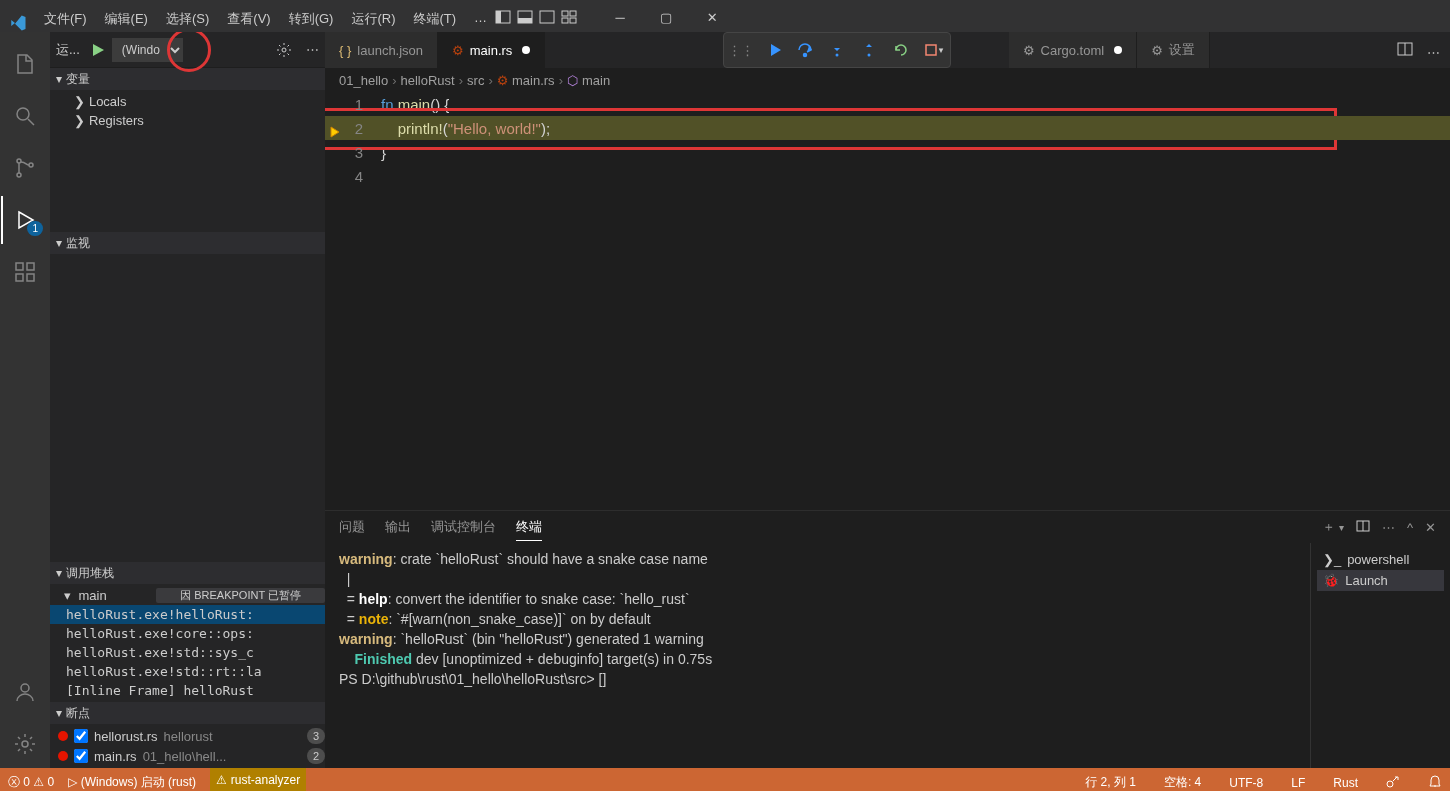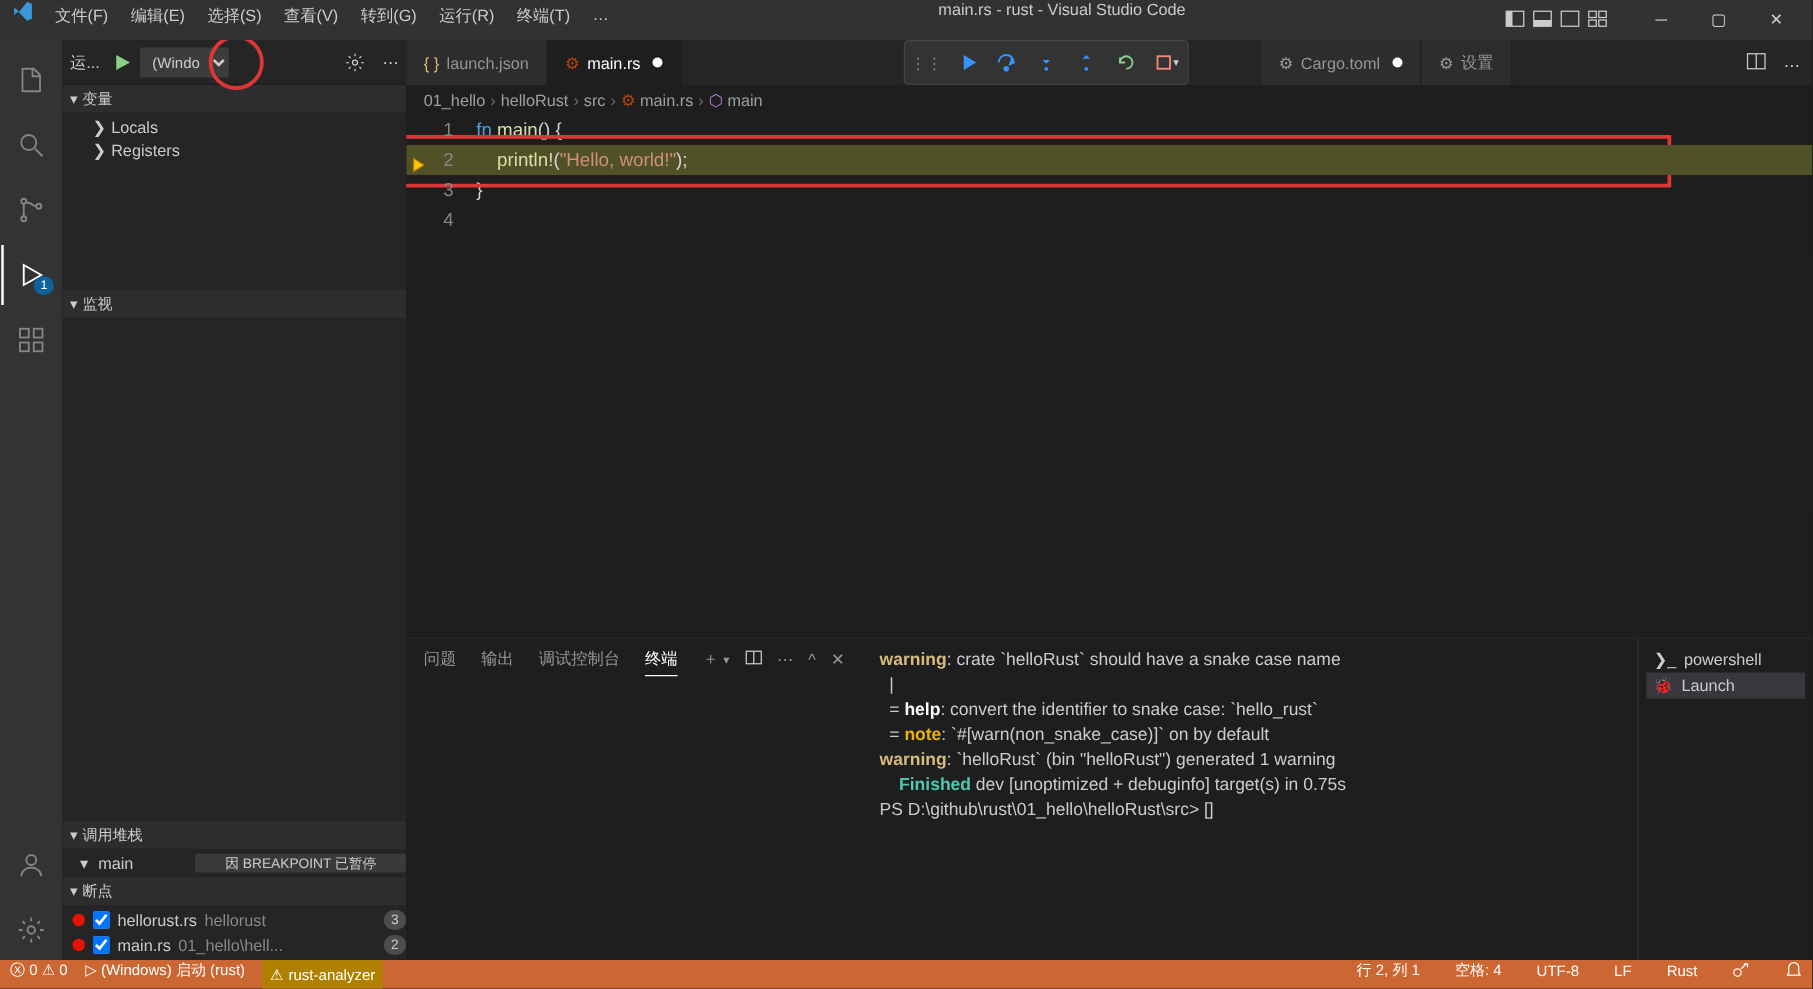--- a/index.html
+++ b/index.html
@@ -1,17 +1,17 @@
 <!DOCTYPE html>
 <html><head>
 <meta charset="utf-8">
 <style>
 *{margin:0;padding:0;box-sizing:border-box;font-family:"Segoe UI",-apple-system,sans-serif;user-select:none}
 body{width:1450px;height:791px;background:#1e1e1e;color:#ccc;display:flex;flex-direction:column;overflow:hidden;font-size:13px}
-.titlebar{height:32px;background:#323233;display:flex;align-items:flex-start;color:#ccc;font-size:13px}
+.titlebar{height:32px;background:#323233;display:flex;align-items:flex-end;color:#ccc;font-size:13px}
 .titlebar .logo{width:36px;display:flex;align-items:center;justify-content:center}
 .titlebar .logo svg{width:18px;height:18px}
 .menu-items{display:flex;gap:2px}
 .menu-items span{padding:4px 8px;cursor:pointer}
 .titlebar .title{flex:1;text-align:center;color:#ccc}
 .titlebar .right{display:flex;align-items:center;gap:10px;padding-right:6px}
 .titlebar .layout-icons{display:flex;gap:6px;margin-right:10px}
 .winctrl{display:flex}
 .winctrl div{width:46px;height:30px;display:flex;align-items:center;justify-content:center;cursor:pointer}
 .body-area{flex:1;display:flex;min-height:0}
@@ -42,35 +42,35 @@
 .debug-float{display:flex;background:#333;border:1px solid #454545;border-radius:4px;padding:4px;gap:6px;align-items:center}
 .debug-float .dbgbtn{width:26px;height:26px;display:flex;align-items:center;justify-content:center;cursor:pointer;border-radius:3px}
 .breadcrumb{height:24px;background:#1e1e1e;display:flex;align-items:center;padding-left:14px;font-size:13px;color:#a0a0a0;gap:4px}
 .breadcrumb .sep{color:#6e6e6e}
 .editor{flex:1;background:#1e1e1e;font-family:Consolas,Monaco,monospace;font-size:15px;position:relative;overflow:hidden}
 .line{display:flex;height:24px;align-items:center}
 .gutter{width:56px;text-align:right;padding-right:18px;color:#858585;position:relative}
 .code{white-space:pre}
 .hl-line{background:#515127;position:relative}
 .kw{color:#569cd6}.fn{color:#dcdcaa}.str{color:#ce9178}.pn{color:#d4d4d4}
-.panel{height:258px;display:flex;border-top:1px solid #2d2d2d;background:#1e1e1e}
+.panel{height:258px;display:flex;flex-direction:column;border-top:1px solid #2d2d2d;background:#1e1e1e}
 .panel-tabs{height:32px;display:flex;align-items:center;padding:0 14px;gap:20px;font-size:13px;color:#969696;position:relative}
 .panel-tabs .pt{padding:4px 0;cursor:pointer}
 .panel-tabs .pt.active{color:#fff;border-bottom:1px solid #fff}
 .panel-tabs .pright{margin-left:auto;display:flex;gap:12px;align-items:center}
 .panel-body{flex:1;display:flex}
 .term{flex:1;font-family:Consolas,monospace;font-size:14px;line-height:20px;padding:6px 14px;color:#ccc;overflow:hidden;white-space:pre-wrap}
 .term .warn{color:#d7ba7d;font-weight:bold}
 .term .help{color:#ffffff;font-weight:bold}
 .term .note{color:#eab308;font-weight:bold}
 .term .green{color:#4ec9b0;font-weight:bold}
 .term-side{width:140px;border-left:1px solid #333;padding:6px;font-size:13px}
 .term-side .titem{padding:3px 6px;display:flex;align-items:center;gap:6px;cursor:pointer}
 .term-side .titem.active{background:#37373d}
-.statusbar{height:23px;background:#cc6633;display:flex;align-items:flex-start;font-size:12px;color:#fff;padding:0 8px;gap:14px}
+.statusbar{height:23px;background:#cc6633;display:flex;align-items:flex-end;font-size:12px;color:#fff;padding:0 8px;gap:14px}
 .statusbar .right{margin-left:auto;display:flex;gap:28px;align-items:center}
 .statusbar .warn-badge{background:#b08000;padding:0 6px;height:23px;display:flex;align-items:center;gap:4px}
 .count-badge{background:#4d4d4d;color:#ccc;font-size:11px;border-radius:10px;padding:0 6px;height:16px;line-height:16px;margin-left:auto}
 .overlay-box{position:absolute;border:3px solid #de3636;pointer-events:none}
 </style>
 </head>
 <body>
 
 <div class="titlebar">
   <div class="logo">
@@ -81,21 +81,20 @@
   <div class="menu-items" id="menu">
       <span>文件(F)</span>
       <span>编辑(E)</span>
       <span>选择(S)</span>
       <span>查看(V)</span>
       <span>转到(G)</span>
       <span>运行(R)</span>
       <span>终端(T)</span>
       <span>…</span>
     </div>
-  <div class="title">main.rs - rust - Visual Studio Code</div>
   <div class="right">
     <div class="layout-icons">
       <svg width="16" height="16">
           <rect x="1" y="2" width="14" height="12" fill="none" stroke="#ccc"></rect>
           <rect x="1" y="2" width="5" height="12" fill="#ccc"></rect>
         </svg>
       <svg width="16" height="16">
           <rect x="1" y="2" width="14" height="12" fill="none" stroke="#ccc"></rect>
           <rect x="1" y="9" width="14" height="5" fill="#ccc"></rect>
         </svg>
@@ -189,20 +188,27 @@
       <div class="tree-item">❯ <span>Registers</span></div>
     </div>
     <div style="flex:0 0 100px"></div>
     <div class="section-hdr">▾ <span>监视</span></div>
     <div style="flex:1"></div>
     <div class="section-hdr">▾ <span>调用堆栈</span></div>
     <div class="section-body">
       <div class="tree-item" style="padding-left:14px;display:flex">▾ <span style="margin-left:4px">main</span>
         <span style="margin-left:auto;background:#3a3a3d;color:#ccc;font-size:11px;padding:0 24px;border-radius:2px">因 BREAKPOINT 已暂停</span>
       </div>
+      <div id="frames">
+          <div class="call-item" style="background: rgb(9, 71, 113);">helloRust.exe!helloRust:</div>
+          <div class="call-item">helloRust.exe!core::ops:</div>
+          <div class="call-item">helloRust.exe!std::sys_c</div>
+          <div class="call-item">helloRust.exe!std::rt::la</div>
+          <div class="call-item">[Inline Frame] helloRust</div>
+        </div>
     </div>
     <div class="section-hdr">▾ <span>断点</span></div>
     <div class="section-body">
       <div id="bpitems">
           <div class="bp-item">
             <span class="bp-dot"></span>
             <input type="checkbox" checked="" style="">
             <span>hellorust.rs</span>
             <span style="color:#888">hellorust</span>
             <span class="count-badge">3</span>

